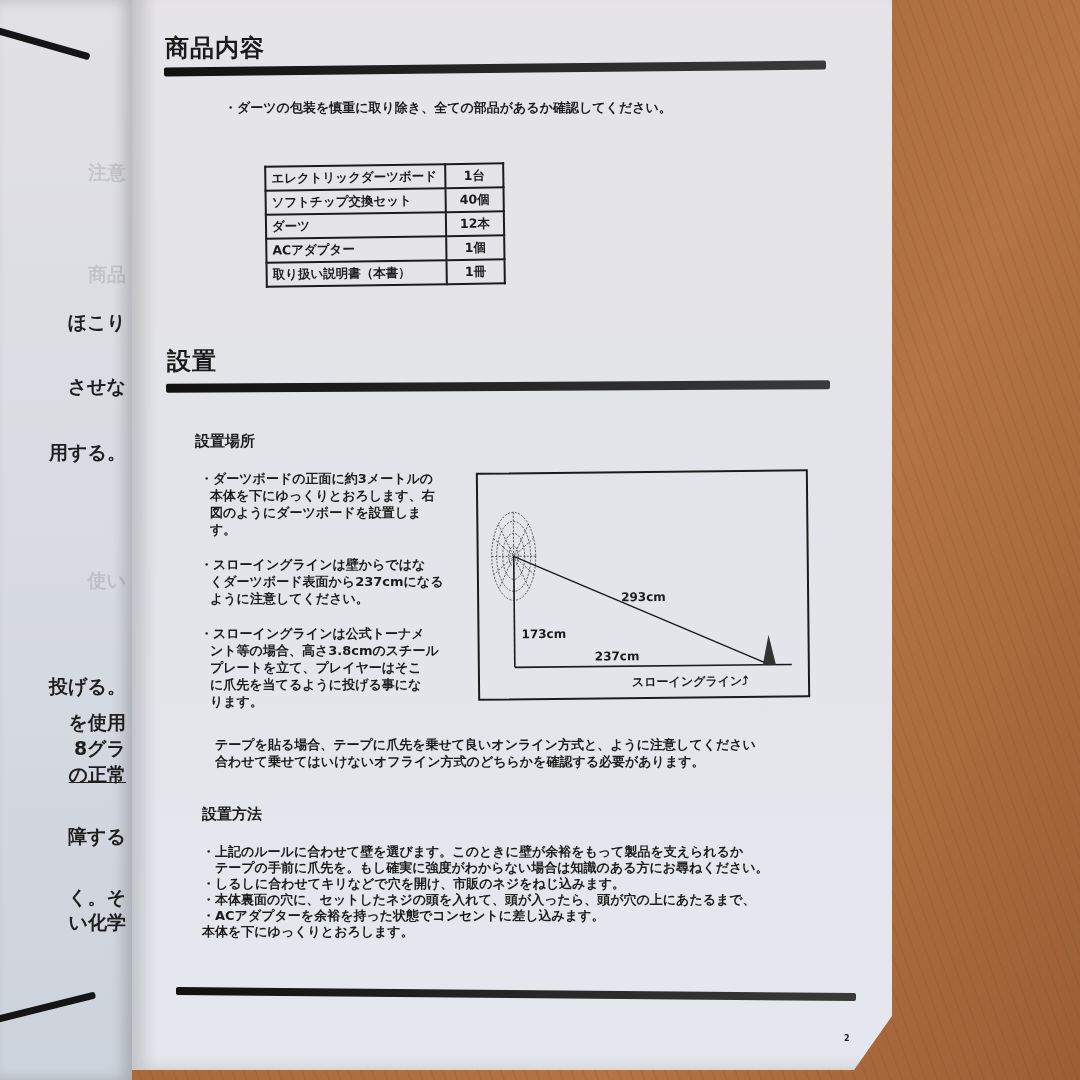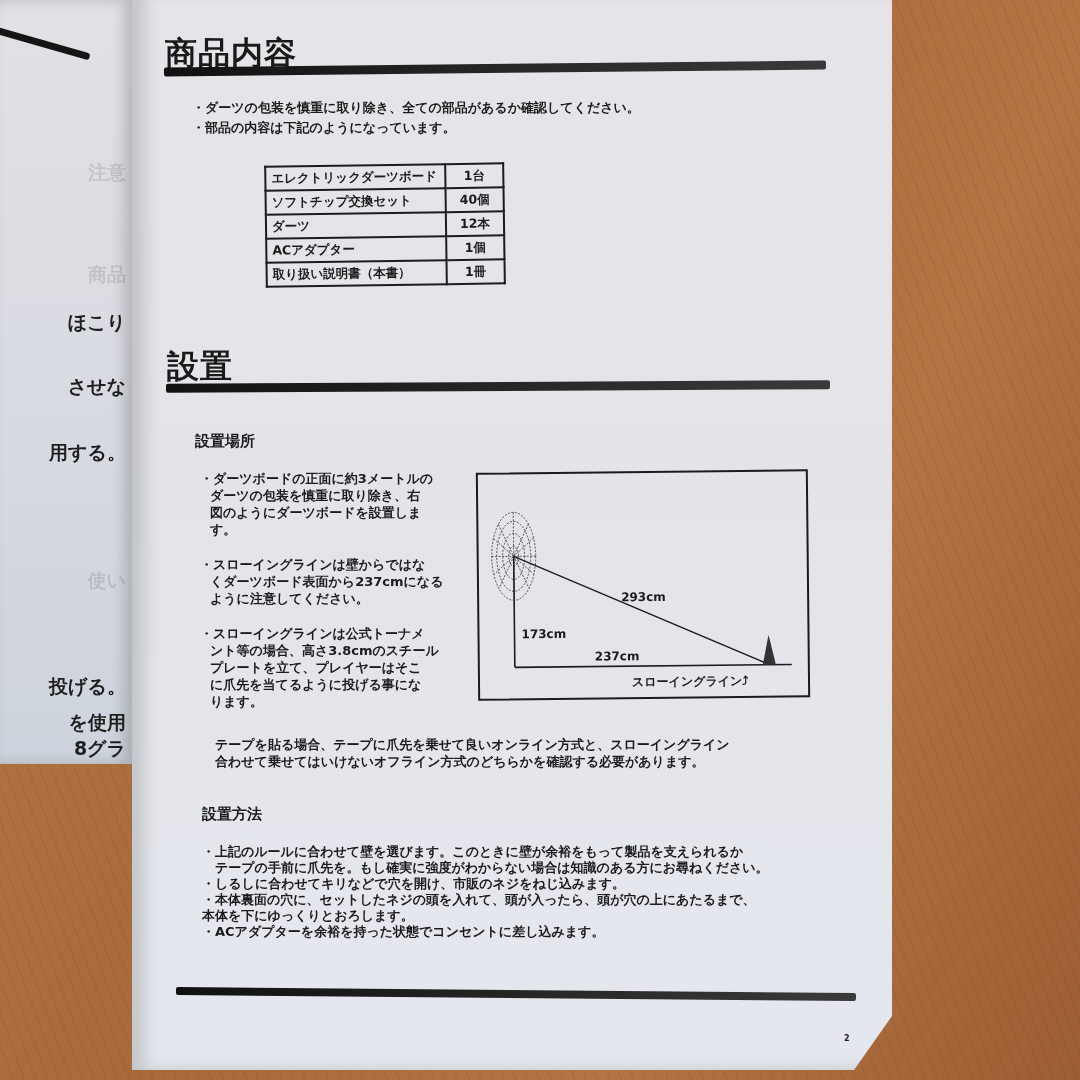--- a/index.html
+++ b/index.html
@@ -7,21 +7,21 @@
       width: 1080px; height: 1080px; overflow: hidden; position: relative;
       background: linear-gradient(115deg, #b87a48 0%, #a86a3a 40%, #b47444 70%, #9c5f33 100%);
       font-family: "DejaVu Sans", "Liberation Sans", sans-serif;
       color: #1c1c1c;
     }
     .wood-grain {
       position: absolute; inset: 0;
       background: repeating-linear-gradient(70deg, rgba(90,45,15,0.08) 0px, rgba(90,45,15,0.08) 2px, transparent 2px, transparent 11px);
     }
     .left-page {
-      position: absolute; left: 0; top: 0; width: 132px; height: 764px;
+      position: absolute; left: 0; top: 0; width: 132px; height: 1080px;
       background: linear-gradient(180deg, #e2e1e5 0%, #d8dbe2 50%, #cdd3dc 100%);
       box-shadow: inset -8px 0 14px rgba(0,0,0,0.18);
       overflow: hidden;
     }
     .left-page .frag {
       position: absolute; right: 6px; font-size: 19px; font-weight: bold; white-space: nowrap; color: #1e1e1e;
     }
     .left-page .ghost { color: rgba(0,0,0,0.12); }
     .left-page .bar-top {
       position: absolute; left: -20px; top: 22px; width: 115px; height: 7px; background: #151515;
@@ -32,26 +32,26 @@
       transform: rotate(-14deg); transform-origin: left top; border-radius: 3px;
     }
     .right-page {
       position: absolute; left: 132px; top: -10px; width: 760px; height: 1080px;
       background: linear-gradient(180deg, #e6e4e8 0%, #e3e4e9 45%, #e4e8ee 100%);
       clip-path: polygon(0 0, 100% 0, 100% 18%, 104% 70%, 103% 92%, 95% 100%, 0 100%);
       box-shadow: inset 12px 0 16px rgba(0,0,0,0.15);
     }
     .page-inner { position: absolute; left: 0; top: 0; width: 800px; height: 1090px; }
     .section-title {
-      position: absolute; font-size: 32px; font-weight: bold; letter-spacing: 1px; color: #1a1a1a;
+      position: absolute; font-size: 24px; font-weight: bold; letter-spacing: 1px; color: #1a1a1a;
     }
     .rule {
       position: absolute; height: 9px; background: linear-gradient(90deg, #111 0%, #2a2a2a 60%, #3a3a3a 100%); border-radius: 2px;
     }
-    .bullets { position: absolute; font-size: 13px; font-weight: bold; line-height: 20px; }
+    .bullets { position: absolute; font-size: 13px; font-weight: bold; line-height: 20px; margin-left: 32px; }
     .bullets div { white-space: nowrap; }
     table.contents {
       position: absolute; left: 133px; top: 174px; border-collapse: collapse; font-size: 12.5px; font-weight: bold;
       transform: rotate(-0.8deg);
     }
     table.contents td { border: 2px solid #1b1b1b; padding: 2px 5px; height: 18px; }
     table.contents td.item { width: 168px; }
     table.contents td.qty { width: 46px; text-align: center; }
     .subhead { position: absolute; font-size: 15px; font-weight: bold; }
     .para { position: absolute; font-size: 13px; font-weight: bold; line-height: 17px; width: 252px; }
@@ -89,21 +89,20 @@
 </div>
 
 <div class="right-page">
   <div class="page-inner">
 
     <div class="section-title" style="left:33px; top:42px;">商品内容</div>
     <div class="rule" style="left:32px; top:74px; width:662px; transform: rotate(-0.6deg);"></div>
 
     <div class="bullets" style="left:60px; top:108px;">
       <div>・ダーツの包装を慎重に取り除き、全ての部品があるか確認してください。</div>
-      <div>・部品の内容は下記のようになっています。</div>
     </div>
 
     <table class="contents">
       <tbody>
           <tr>
         <td class="item">エレクトリックダーツボード</td>
         <td class="qty">1台</td>
       </tr>
       <tr>
         <td class="item">ソフトチップ交換セット</td>
@@ -124,21 +123,21 @@
     </tbody>
       </table>
 
     <div class="section-title" style="left:35px; top:355px;">設置</div>
     <div class="rule" style="left:34px; top:392px; width:664px; transform: rotate(-0.3deg);"></div>
 
     <div class="subhead" style="left:63px; top:442px;">設置場所</div>
 
     <div class="para" style="left:78px; top:480px;">
       <div class="bul">・ダーツボードの正面に約3メートルの</div>
-      <div>ダーツの包装を慎重に取り除き、右</div>
+      <div>本体を下にゆっくりとおろします、右</div>
       <div>図のようにダーツボードを設置しま</div>
       <div>す。</div>
     </div>
     <div class="para" style="left:78px; top:566px;">
       <div class="bul">・スローイングラインは壁からではな</div>
       <div>くダーツボード表面から237cmになる</div>
       <div>ように注意してください。</div>
     </div>
     <div class="para" style="left:78px; top:635px;">
       <div class="bul">・スローイングラインは公式トーナメ</div>
@@ -169,31 +168,31 @@
       </svg>
       <div class="dlabel" style="left:142px; top:117px;">293cm</div>
       <div class="dlabel" style="left:42px; top:153px;">173cm</div>
       <div class="dlabel" style="left:115px; top:176px;">237cm</div>
       <div class="dlabel" style="left:152px; top:201px;">
         <span>スローイングライン</span><span>⤴</span>
       </div>
     </div>
 
     <div class="wide" style="left:83px; top:746px;">
-      <div>テープを貼る場合、テープに爪先を乗せて良いオンライン方式と、スローイングライン</div>
+      <div>テープを貼る場合、テープに爪先を乗せて良いオンライン方式と、ように注意してください</div>
       <div>合わせて乗せてはいけないオフライン方式のどちらかを確認する必要があります。</div>
     </div>
 
     <div class="subhead" style="left:70px; top:815px;">設置方法</div>
 
     <div class="wide" style="left:70px; top:854px; line-height:16px;">
       <div>・上記のルールに合わせて壁を選びます。このときに壁が余裕をもって製品を支えられるか</div>
       <div>　テープの手前に爪先を。もし確実に強度がわからない場合は知識のある方にお尋ねください。</div>
       <div>・しるしに合わせてキリなどで穴を開け、市販のネジをねじ込みます。</div>
       <div>・本体裏面の穴に、セットしたネジの頭を入れて、頭が入ったら、頭が穴の上にあたるまで、</div>
+      <div>・ACアダプターを余裕を持った状態でコンセントに差し込みます。</div>
       <div>本体を下にゆっくりとおろします。</div>
-      <div>・ACアダプターを余裕を持った状態でコンセントに差し込みます。</div>
     </div>
 
     <div class="rule" style="left:44px; top:1000px; width:680px; height:8px; transform: rotate(0.5deg);"></div>
     <div class="page-num" style="left:712px; top:1044px;">2</div>
   </div>
 </div>
 
 </body></html>

